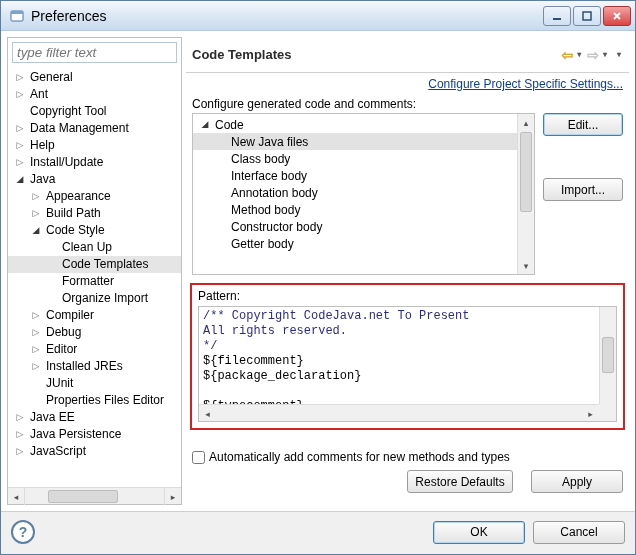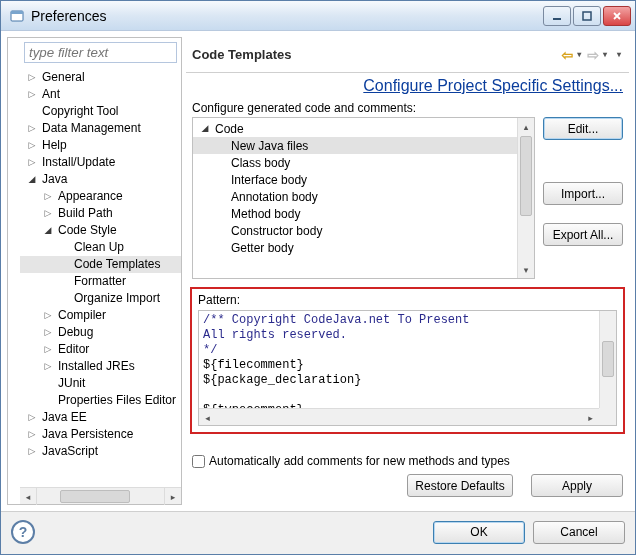--- a/index.html
+++ b/index.html
@@ -41,21 +41,20 @@
   .body {
     flex: 1; display: flex; background: #fff;
     padding: 6px;
     gap: 4px;
     min-height: 0;
   }
   .left {
     width: 175px; display: flex; flex-direction: column;
     border: 1px solid #c0c0c0; background: #fff;
     min-height: 0;
-    padding-left: 12px;
   }
   .filter {
     margin: 4px; padding: 2px 4px; height: 21px;
     border: 1px solid #b5c6de; color: #888; font-style: italic;
     background: #fff;
   }
   .tree-wrap { flex: 1; overflow: hidden; padding: 2px 0 0 0; }
   .tree { font-size: 12px; line-height: 17px; }
   .tnode { display: flex; align-items: center; white-space: nowrap; padding-left: 4px; height: 17px; }
   .tw16 { width: 16px; display: inline-flex; align-items: center; justify-content: center; }
@@ -80,21 +79,21 @@
     border-bottom: 1px solid #cfcfcf; padding: 0 6px;
   }
   .hdr h2 { font-size: 13px; font-weight: 600; margin: 0; flex: 1; color: #2c2c2c; }
   .navbtns { display: flex; gap: 2px; align-items: center; }
   .navarr { font-size: 14px; font-weight: bold; padding: 0 2px; }
   .navarr.back { color: #d8a21b; }
   .navarr.fwd  { color: #c0c0c0; }
   .navarr.menu { font-size: 8px; color: #555; margin-left: -2px; }
 
   .link-row { text-align: right; padding: 4px 6px 2px 0; }
-  .link { color: #0b3e9d; text-decoration: underline; font-size: 16px; }
+  .link { color: #0b3e9d; text-decoration: underline; font-size: 12px; }
 
   .conf-label { padding: 4px 6px 2px 6px; font-size: 12px; }
 
   .midrow { display: flex; gap: 8px; padding: 0 6px; }
   .template-list {
     flex: 1; height: 162px; border: 1px solid #c0c0c0; background: #fff;
     overflow: hidden; position: relative;
   }
   .tl-scroll { position: absolute; right: 0; top: 0; bottom: 0; width: 17px; background: #f0f0f0; border-left: 1px solid #dcdcdc; }
   .tl-scroll .sar { height: 17px; display: flex; align-items: center; justify-content: center; font-size: 9px; color: #555; }
@@ -382,21 +381,20 @@
           <div class="tl-scroll">
             <div class="sar">▴</div>
             <div class="sthumb"></div>
             <div class="sar" style="position:absolute;bottom:0;left:0;right:0;">▾</div>
           </div>
         </div>
         <div class="btncol">
           <div class="btn default">Edit...</div>
           <div style="height:6px"></div>
           <div class="btn">Import...</div>
-          <div class="btn">Export All...</div>
         </div>
       </div>
 
       <div class="pattern-wrap">
         <div class="pattern-label">Pattern:</div>
         <div class="pattern-box">
           <div class="pattern-content" id="pattern-content"><span class="kw">/** Copyright CodeJava.net To Present</span>
 <span class="kw">All rights reserved.</span>
 <span class="kw">*/</span>
 <span class="var">${filecomment}</span>

